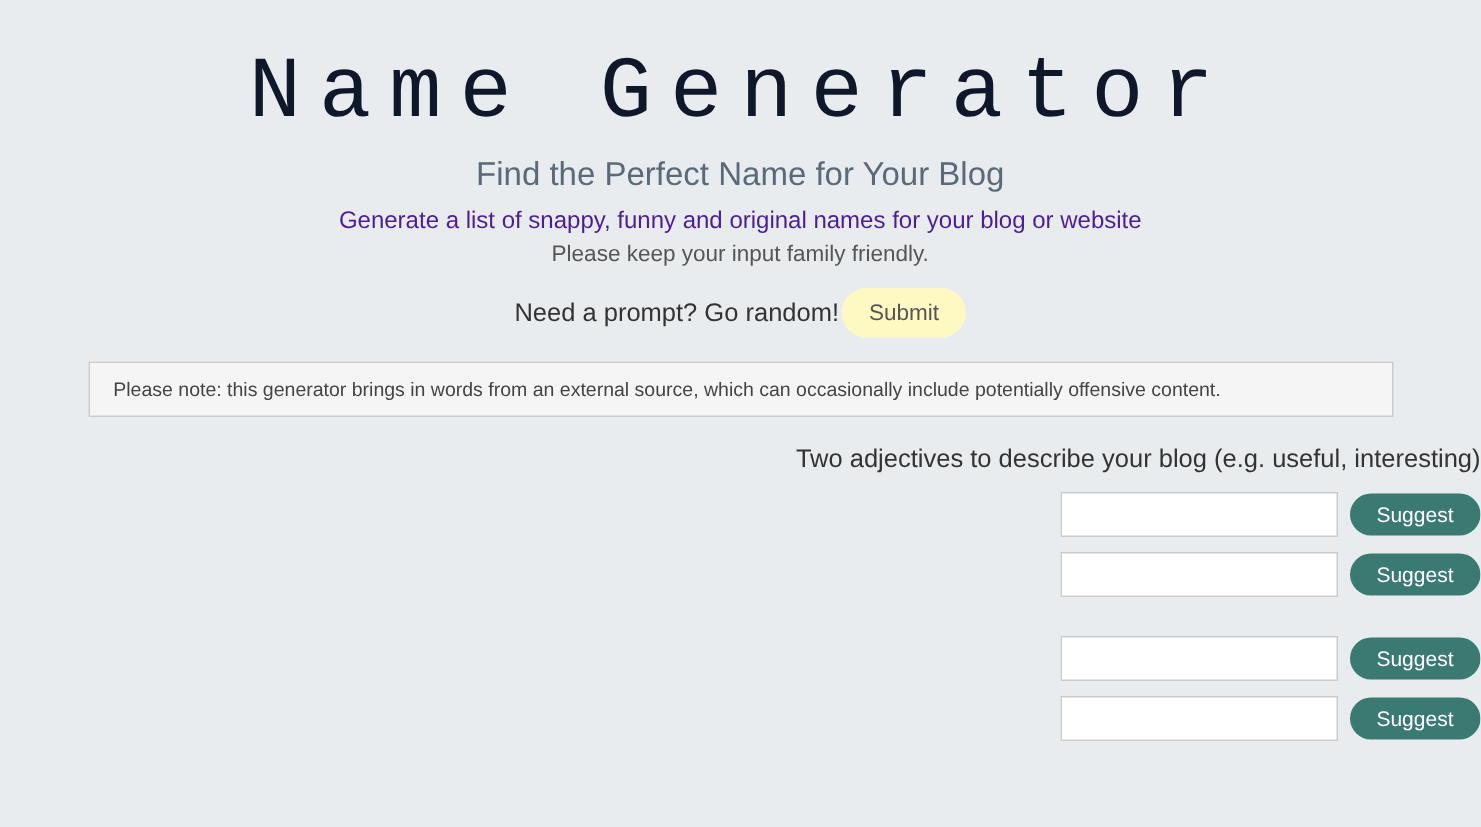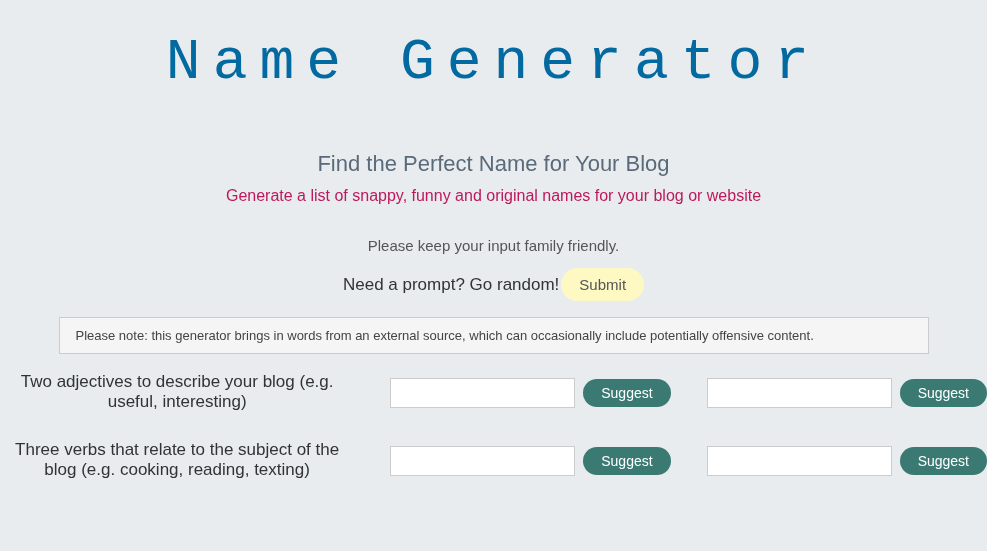--- a/index.html
+++ b/index.html
@@ -15,41 +15,40 @@
       min-height: 551px;
       display: flex;
       flex-direction: column;
       align-items: center;
       padding: 20px 0;
     }
 
     .page-title {
       font-family: 'Courier New', monospace;
       font-size: 58px;
-      color: #0369a1;
+      color: #0f172a;
       letter-spacing: 12px;
       text-align: right;
       margin-top: 10px;
       margin-bottom: 8px;
       font-weight: normal;
     }
 
     .subtitle {
       font-size: 22px;
       color: #5a6a7a;
       text-align: right;
       margin-bottom: 10px;
-      margin-top: 48px;
     }
 
     .description {
       font-size: 16px;
-      color: #be185d;
+      color: #4c1d95;
       text-align: center;
-      margin-bottom: 32px;
+      margin-bottom: 4px;
     }
 
     .family-friendly {
       font-size: 15px;
       color: #555;
       text-align: right;
       margin-bottom: 14px;
     }
 
     .random-row {
@@ -128,22 +127,22 @@
       border: none;
       border-radius: 20px;
       padding: 6px 18px;
       font-size: 14px;
       cursor: pointer;
     }
 
     .section-block {
       width: 100%;
       display: flex;
-      flex-direction: row;
-      align-items: center;
+      flex-direction: column;
+      align-items: flex-end;
     }
   </style>
 </head>
 <body>
 
 <h1 class="page-title">Name Generator</h1>
 
 <p class="subtitle">Find the Perfect Name for Your Blog</p>
 
 <p class="description">Generate a list of snappy, funny and original names for your blog or website</p>
@@ -165,21 +164,20 @@
     <button class="btn-suggest">Suggest</button>
   </div>
 
   <div class="input-row">
     <input type="text" class="text-input" value="" style="">
     <button class="btn-suggest">Suggest</button>
   </div>
 </div>
 
 <div class="section-block" style="margin-top:16px;">
-  <p class="section-title">Three verbs that relate to the subject of the blog (e.g. cooking, reading, texting)</p>
 
   <div class="input-row">
     <input type="text" class="text-input" value="" style="">
     <button class="btn-suggest">Suggest</button>
   </div>
 
   <div class="input-row">
     <input type="text" class="text-input" value="" style="">
     <button class="btn-suggest">Suggest</button>
   </div>

